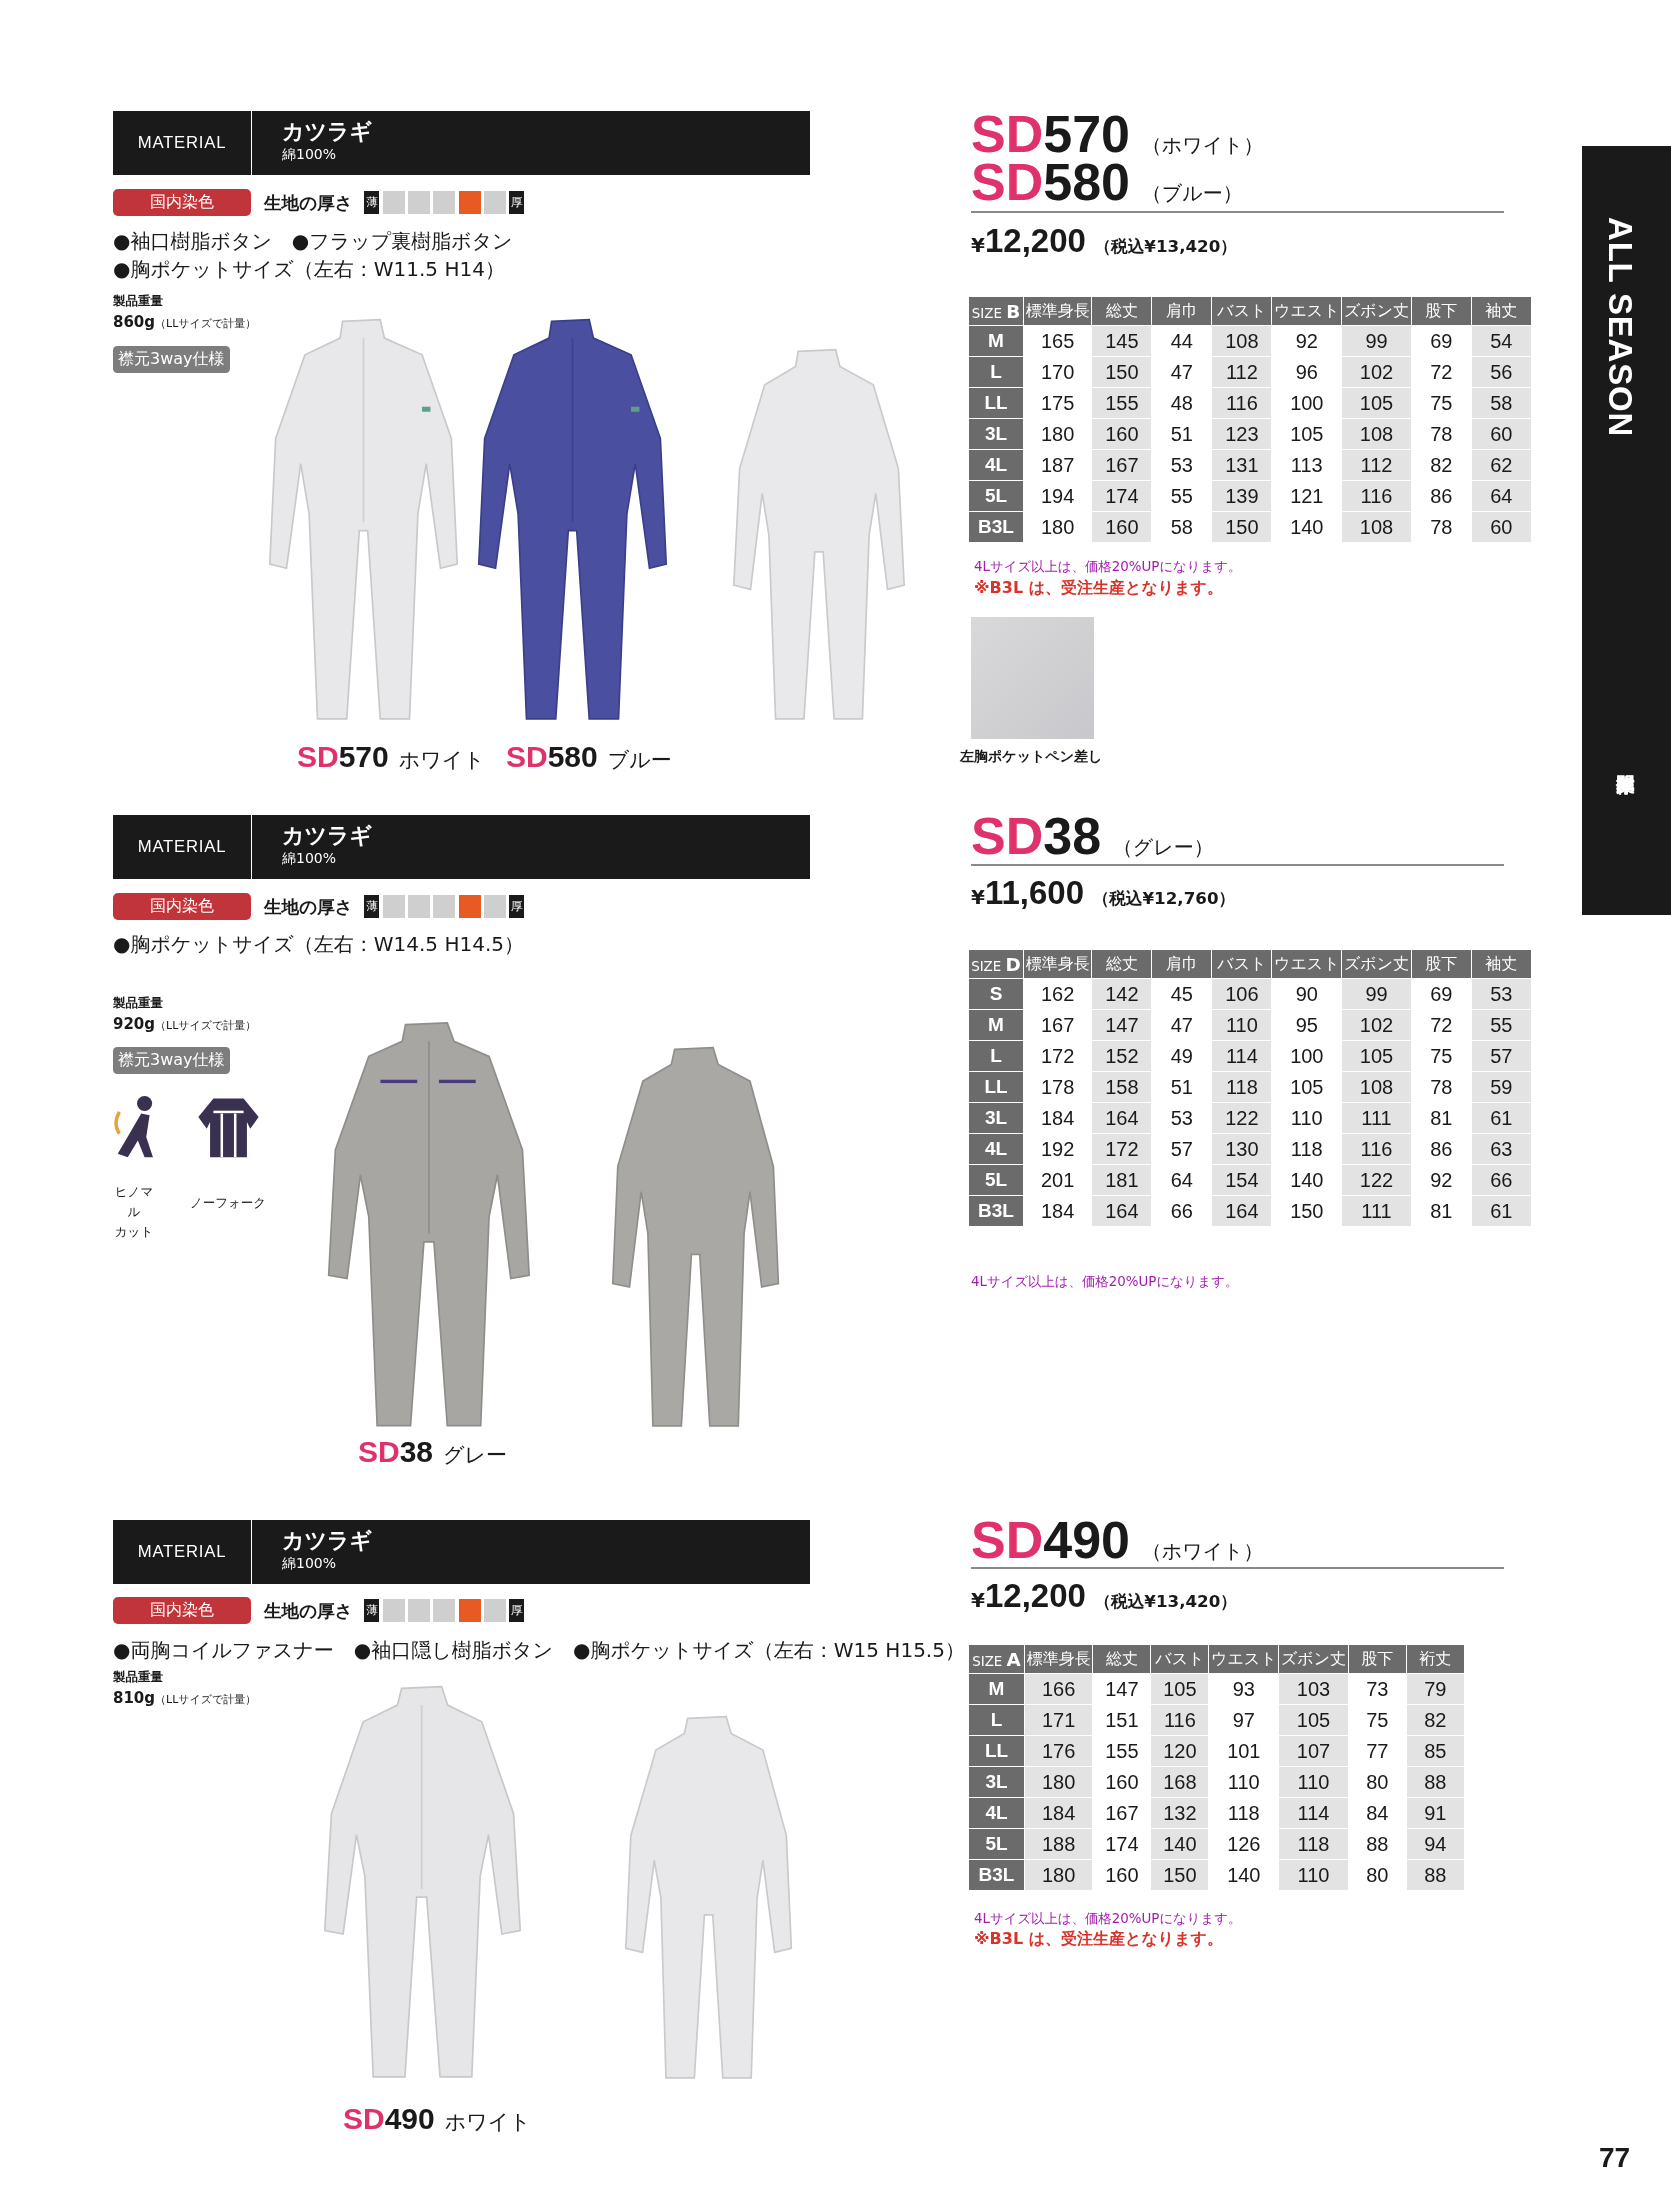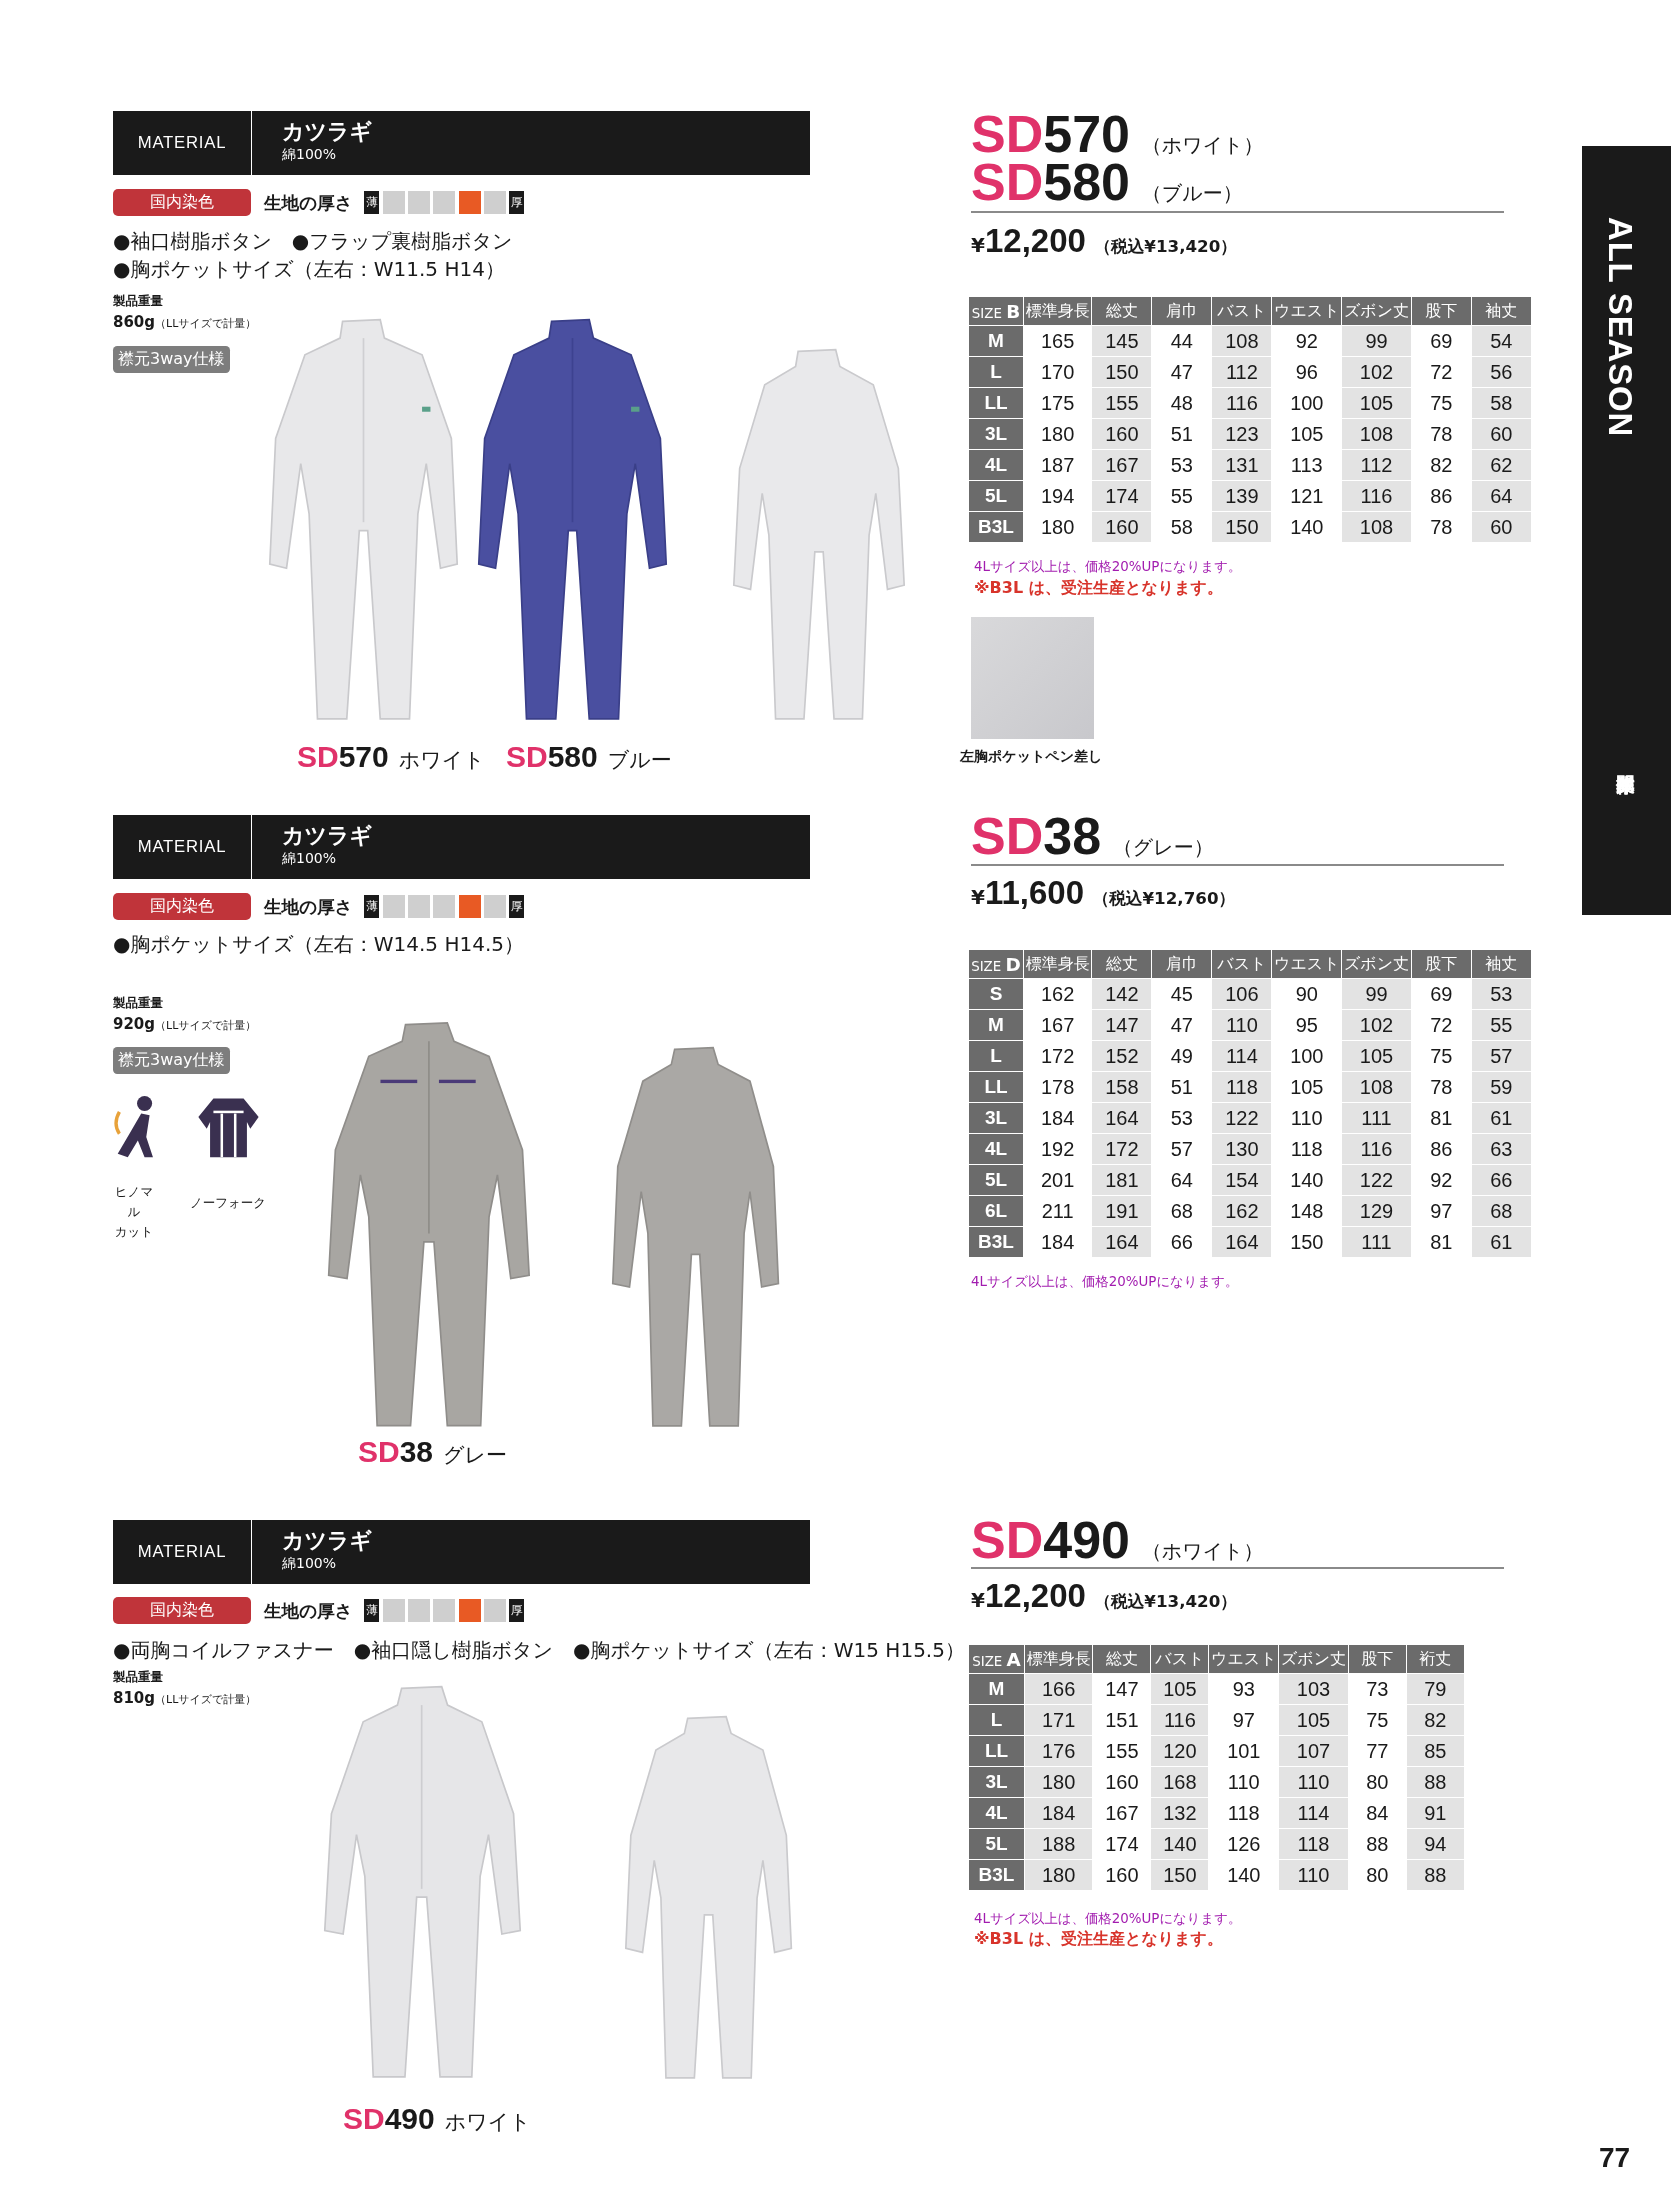--- a/index.html
+++ b/index.html
@@ -419,31 +419,20 @@
           <td>201</td>
           <td class="shade">181</td>
           <td>64</td>
           <td class="shade">154</td>
           <td>140</td>
           <td class="shade">122</td>
           <td>92</td>
           <td class="shade">66</td>
         </tr>
         <tr>
-          <td class="rowh">6L</td>
-          <td>211</td>
-          <td class="shade">191</td>
-          <td>68</td>
-          <td class="shade">162</td>
-          <td>148</td>
-          <td class="shade">129</td>
-          <td>97</td>
-          <td class="shade">68</td>
-        </tr>
-        <tr>
           <td class="rowh">B3L</td>
           <td>184</td>
           <td class="shade">164</td>
           <td>66</td>
           <td class="shade">164</td>
           <td>150</td>
           <td class="shade">111</td>
           <td>81</td>
           <td class="shade">61</td>
         </tr>

